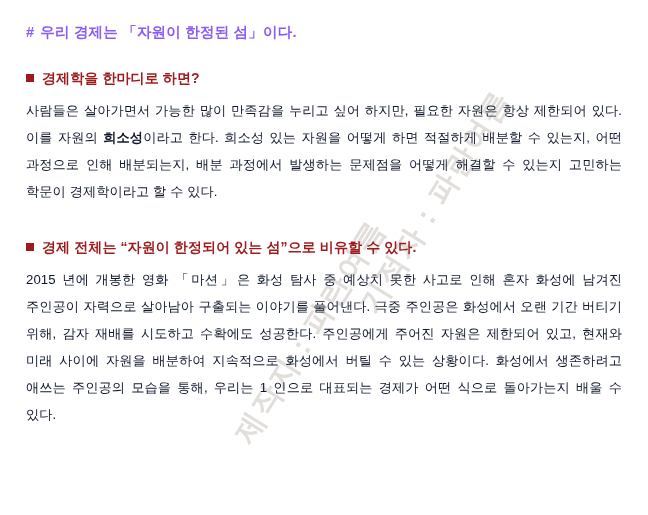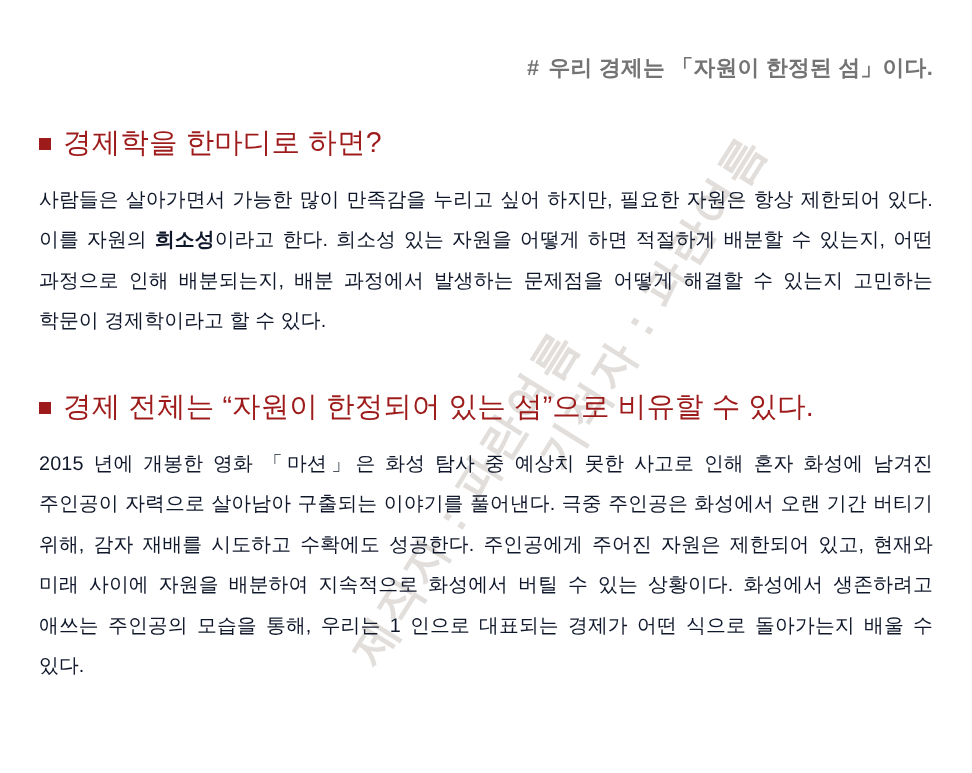--- a/index.html
+++ b/index.html
@@ -45,39 +45,38 @@
     top: 430px;
     left: 225px;
     transform: rotate(-58deg);
     transform-origin: left top;
   }
   .content {
     position: relative;
     z-index: 1;
   }
   .doc-title {
-    color: #737373;
+    color: #8b5cf6;
     font-size: 14.5px;
     font-weight: bold;
-    margin: 18px 0 0 0;
+    margin: 4px 0 0 0;
     line-height: 1.4;
     letter-spacing: 0.2px;
-    text-align: right;
   }
   .doc-title .hash {
     margin-right: 6px;
     font-weight: bold;
   }
   .section {
     margin-top: 26px;
   }
   .section-heading {
     color: #9e1b1b;
-    font-size: 19px;
-    font-weight: normal;
+    font-size: 14px;
+    font-weight: bold;
     line-height: 1.5;
     margin: 0 0 8px 0;
     letter-spacing: 0.1px;
   }
   .section-heading .bullet {
     display: inline-block;
     width: 8px;
     height: 8px;
     background: #9e1b1b;
     margin-right: 8px;

